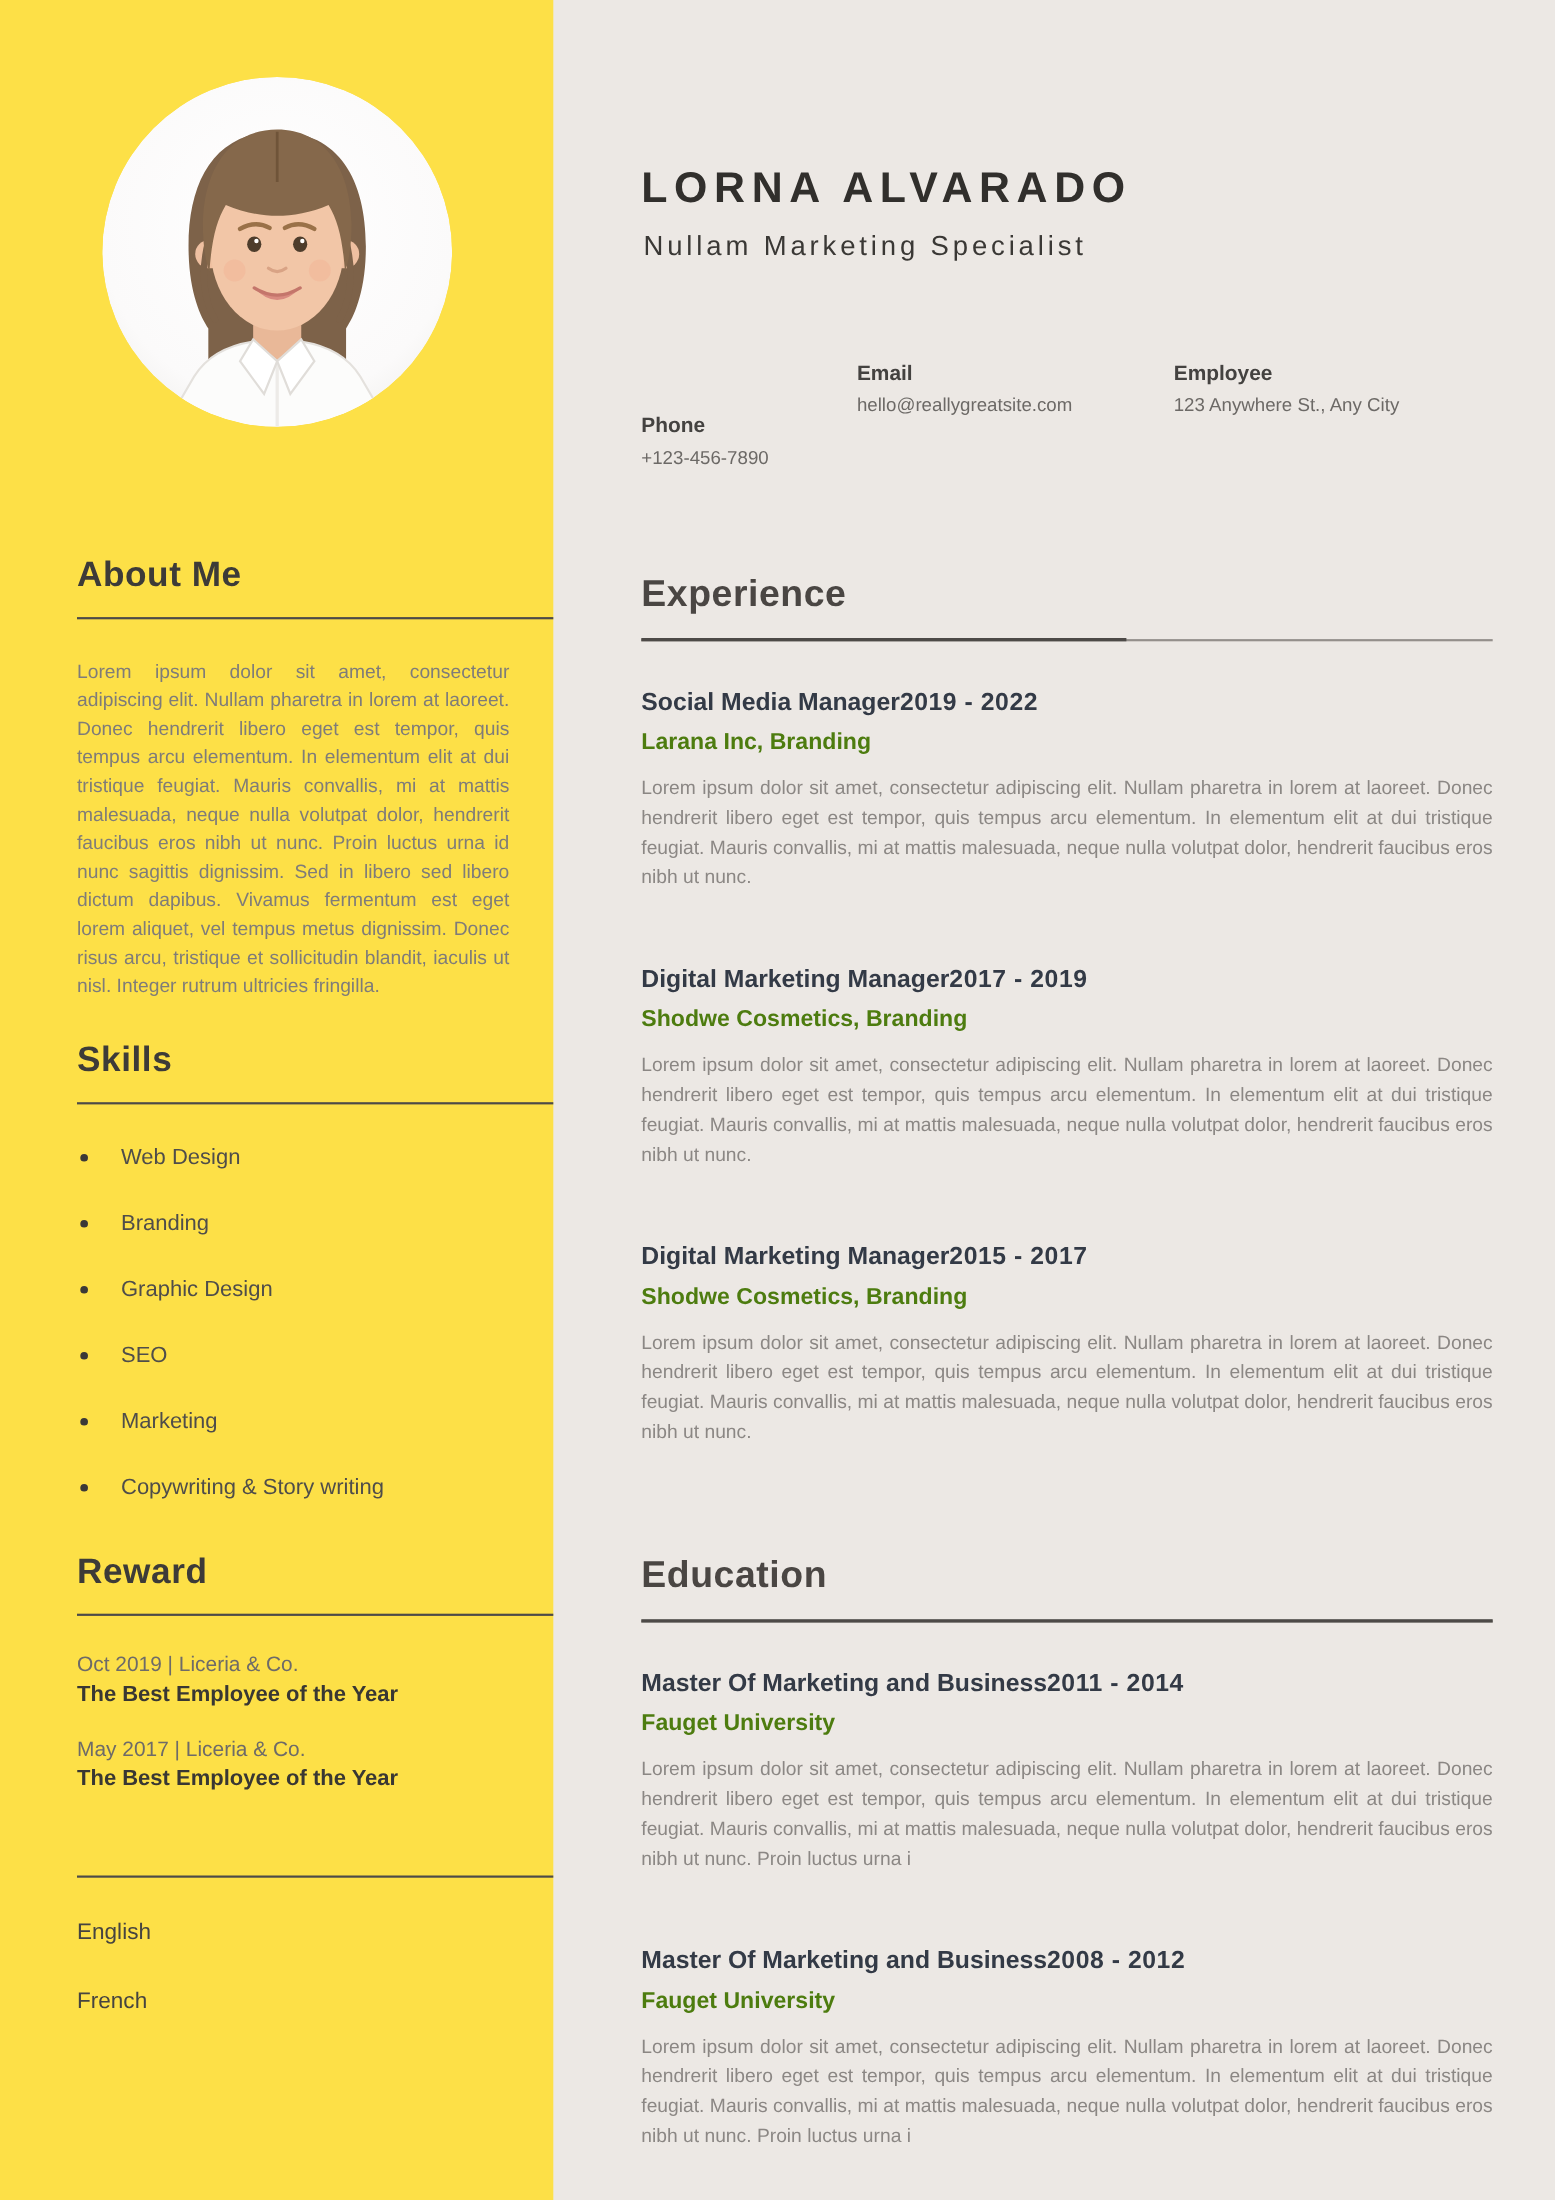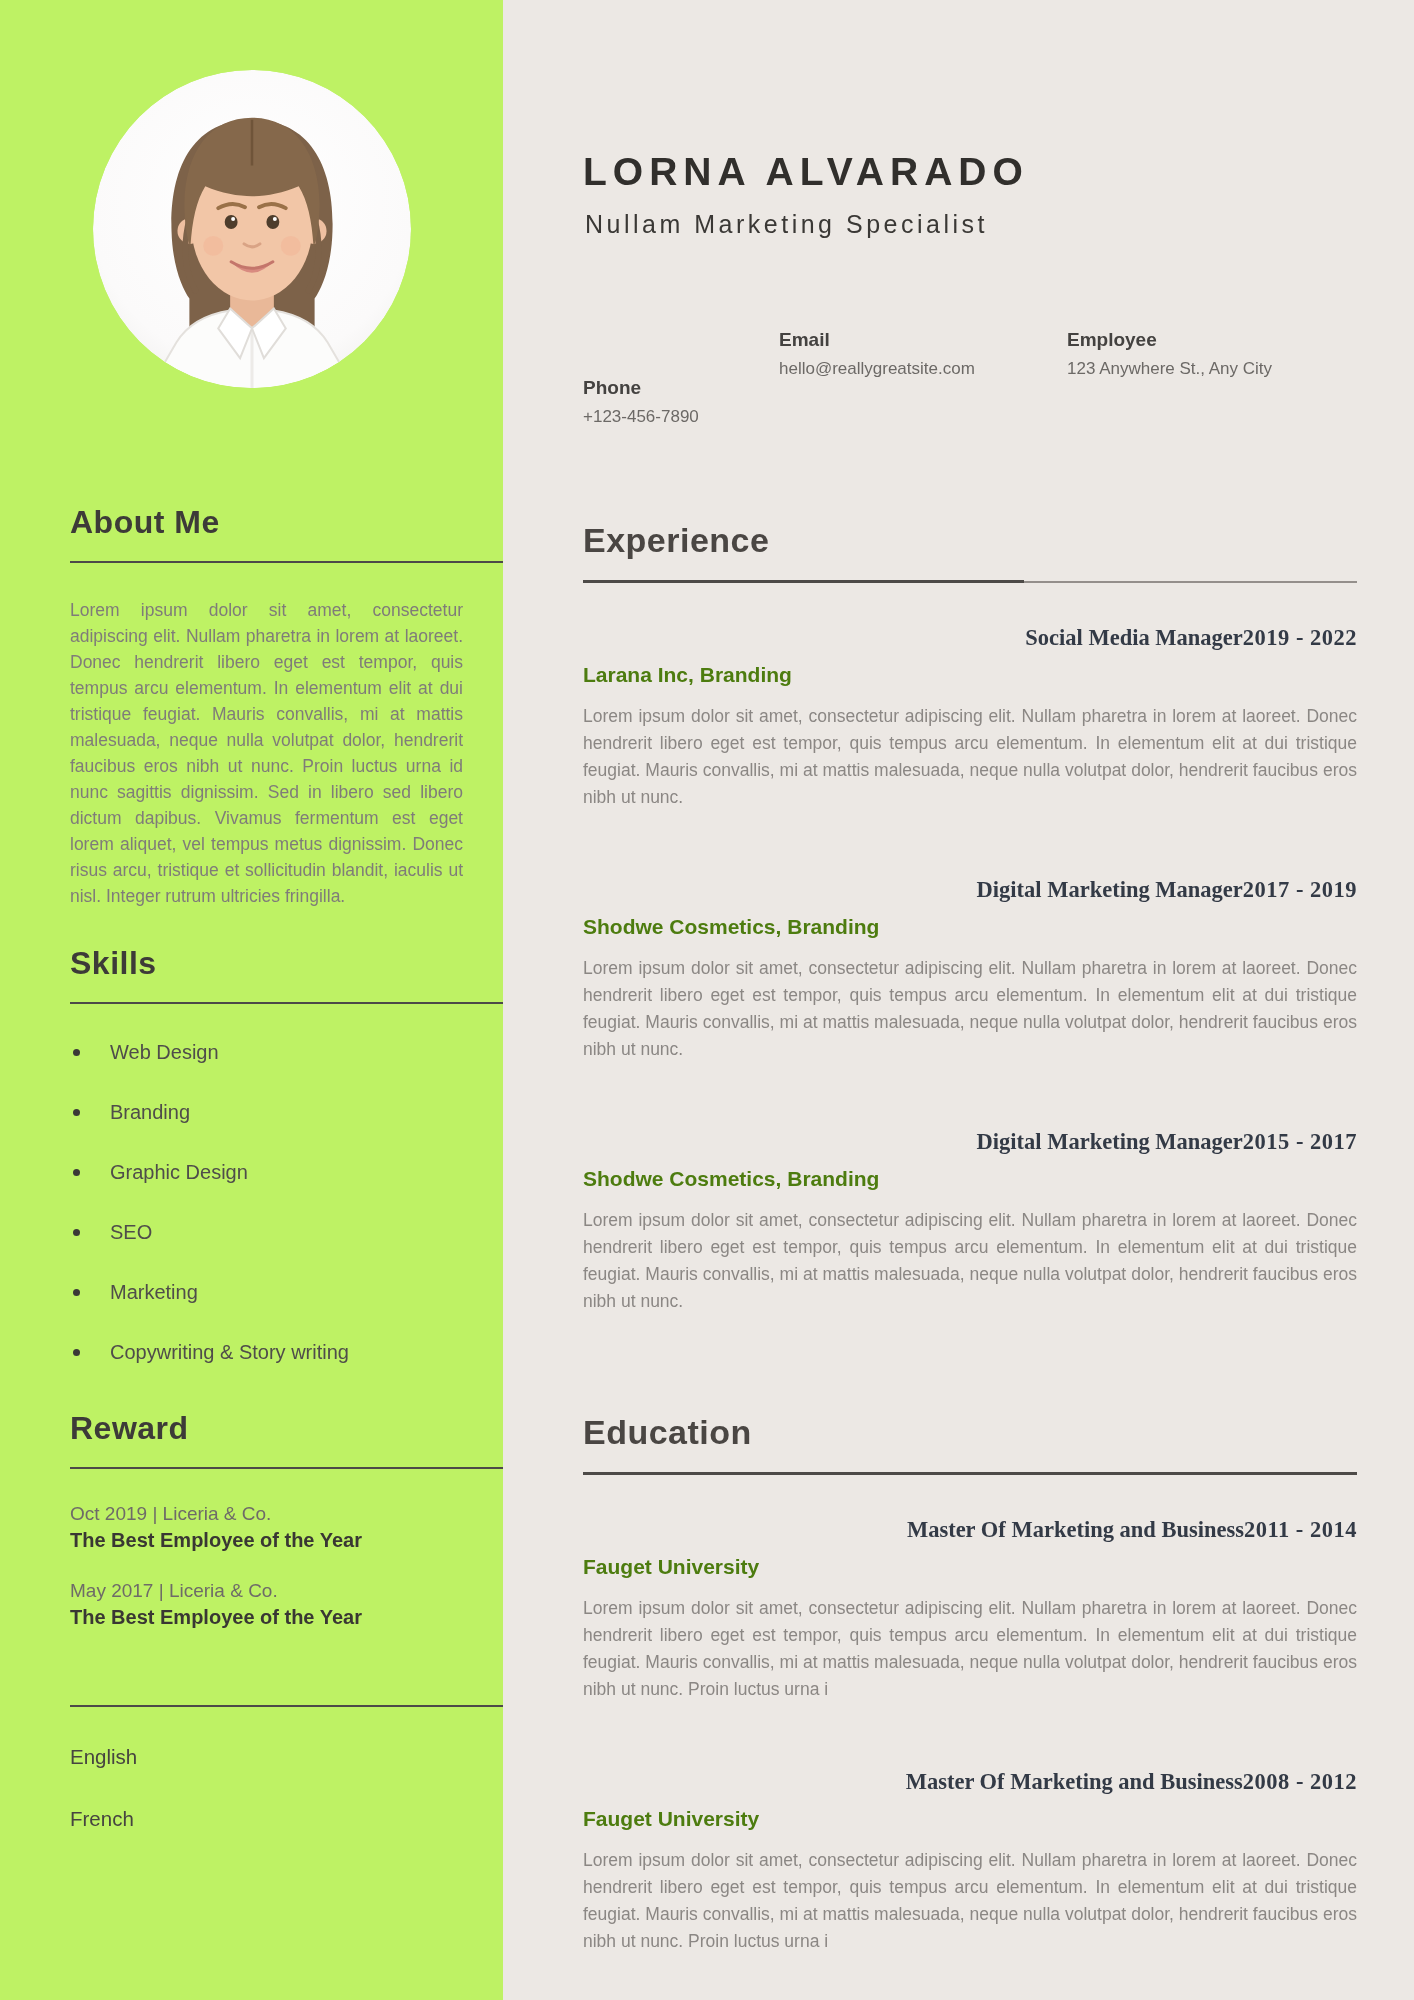--- a/index.html
+++ b/index.html
@@ -2,21 +2,21 @@
 <html><head>
 <meta charset="utf-8">
 <style>
   html,body{margin:0;padding:0;}
   body{
     width:1414px;height:2000px;overflow:hidden;display:flex;
     font-family:"Liberation Sans",sans-serif;background:#ece8e4;
     -webkit-font-smoothing:antialiased;
   }
   
-  .sidebar{width:503px;flex-shrink:0;background:#bef264;position:relative;}
+  .sidebar{width:503px;flex-shrink:0;background:#fde047;position:relative;}
   .photo{display:block;width:318px;height:318px;border-radius:50%;margin:70px auto 0 auto;}
   .side-section{padding:0 40px 0 70px;}
   .side-h{margin:0;font-size:32px;font-weight:700;color:#3d3b38;letter-spacing:.5px;}
   .side-rule{border:none;border-top:2px solid#4c4a48;margin:20px -40px 0 0;}
   .about-body{margin:34px 0 0 0;font-size:17.5px;line-height:26px;color:#7f7c79;text-align:justify;}
   .mt-about{margin-top:116px;}
   .mt-skills{margin-top:36px;}
   .mt-reward{margin-top:46px;}
   .mt-lang{margin-top:76px;}
   .skill-list{list-style:none;margin:14px 0 0 0;padding:0;}
@@ -40,21 +40,21 @@
   .c-value{margin:8px 0 0 0;font-size:17px;color:#6c6966;}
   .main-h{margin:0;font-size:34px;font-weight:700;color:#4a4643;letter-spacing:.5px;}
   .mt-exp{margin-top:94px;}
   .mt-edu{margin-top:98px;}
   .main-rule{position:relative;height:3px;margin-top:20px;}
   .main-rule .base{position:absolute;left:0;right:0;bottom:0;height:2px;background:#948f8b;}
   .main-rule .over{position:absolute;left:0;top:0;height:3px;width:57%;background:#4d4a47;}
   .main-rule.uniform .over{width:100%;height:2.5px;}
   .entry{margin-top:42px;}
   .entry + .entry{margin-top:66px;}
-  .entry-head{display:flex;justify-content:flex-end;align-items:baseline;font-family:Liberation Serif, serif;}
+  .entry-head{display:flex;justify-content:flex-start;align-items:baseline;}
   .entry-title{margin:0;font-size:22.5px;font-weight:700;color:#333a46;}
   .entry-period{margin:0;font-size:22.5px;font-weight:700;color:#333a46;letter-spacing:.5px;}
   .entry-sub{margin:12px 0 0 0;font-size:21px;font-weight:700;color:#4d7c0f;}
   .entry-body{margin:16px 0 0 0;font-size:17.5px;line-height:27px;color:#8b8784;text-align:justify;}
 </style>
 </head>
 <body>
 
 <aside class="sidebar">
 

